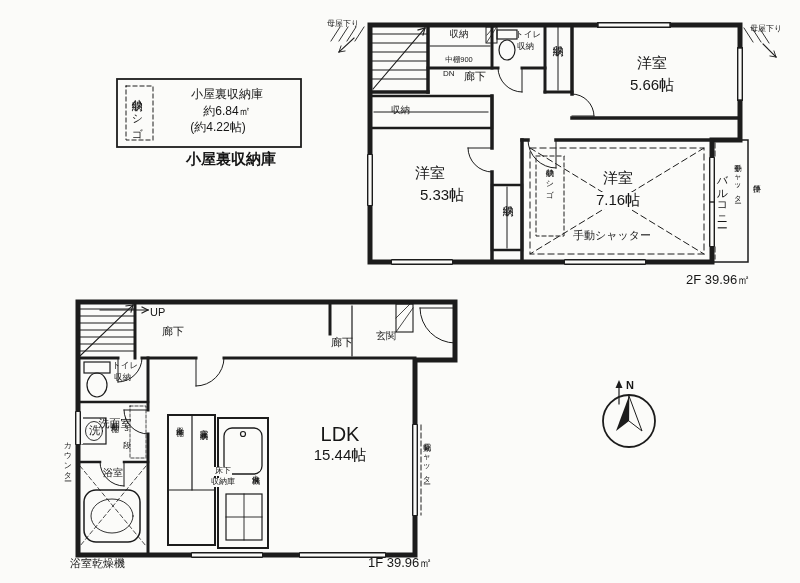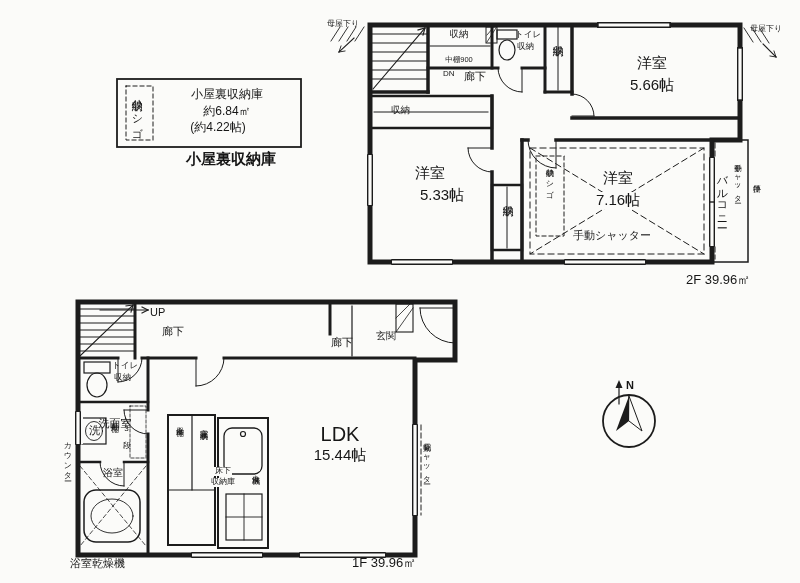--- a/index.html
+++ b/index.html
@@ -285,17 +285,17 @@
 <div class="lbl v s8" style="left:174px;top:420px">食器棚</div>
 <div class="lbl v s8" style="left:198px;top:423px">家電収納</div>
 <div class="lbl s8 bg" style="left:214px;top:467px">床下</div>
 <div class="lbl s8 bg" style="left:210px;top:478px">収納庫</div>
 <div class="lbl v s8 bg" style="left:249px;top:468px">食洗機</div>
 <div class="lbl s9" style="left:331px;top:336px">廊下</div>
 <div class="lbl s10" style="left:376px;top:330px">玄関</div>
 <div class="lbl s16 ctr" style="left:340px;top:423px">LDK</div>
 <div class="lbl s13 ctr" style="left:340px;top:447px">15.44帖</div>
 <div class="lbl v s8" style="left:421px;top:437px">電動シャッター</div>
-<div class="lbl s125" style="left:352px;top:556px">1F 39.96㎡</div>
+<div class="lbl s125" style="left:368px;top:556px">1F 39.96㎡</div>
 
 <div class="lbl s11 b" style="left:626px;top:379px">N</div>
 
 </div>
 
 </body></html>

